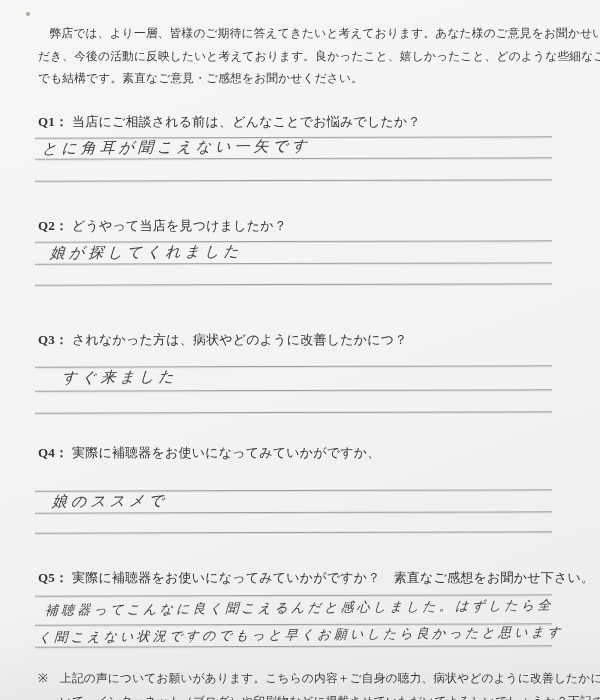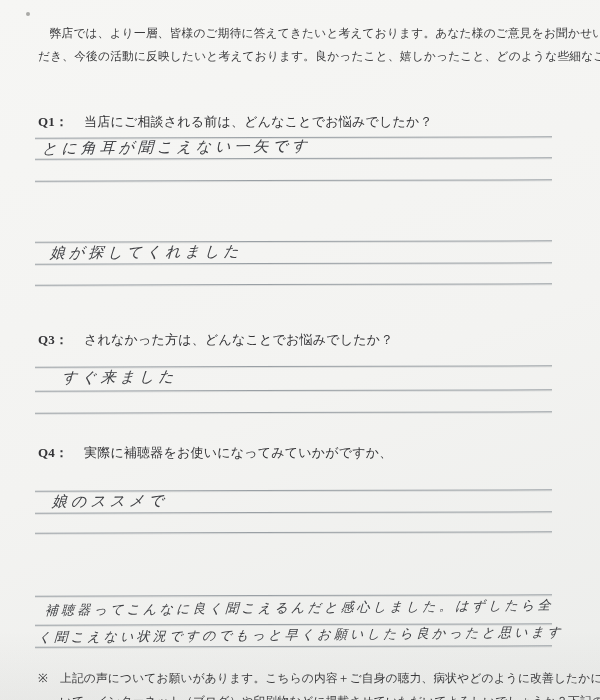--- a/index.html
+++ b/index.html
@@ -23,21 +23,21 @@
   .intro {
     position: absolute; left: 38px; top: 23px; width: 556px;
     font-size: 11.7px; line-height: 22.5px; color: #3a3a3c; letter-spacing: 0.2px;
   }
   .intro .ln { white-space: nowrap; }
   .intro .ln.indent { text-indent: 1em; }
 
   .q { position: absolute; left: 38px; color: #333336; font-size: 13px;
        line-height: 22px; letter-spacing: 0.2px; text-align: right; }
   .q .q-label { position: absolute; left: 0; top: 0; font-weight: bold; }
-  .q .q-body { margin-left: 46px; }
+  .q .q-body { margin-left: 34px; }
   .q .ln { white-space: nowrap; }
 
   .rule { position: absolute; left: 35px; width: 517px; height: 1px;
     background: #9aa0a5; box-shadow: 0 1px 0 rgba(60,65,70,0.12);
     transform: rotate(-0.15deg); }
 
   .hw {
     position: absolute; white-space: nowrap;
     font-family: "DejaVu Sans", sans-serif; font-style: italic;
     color: #3f4044; font-size: 15px; letter-spacing: 4px;
@@ -53,60 +53,73 @@
 </style>
 </head>
 <body>
 
 <div class="paper">
   <div class="speck"></div>
 
   <div class="intro">
     <div class="ln indent">弊店では、より一層、皆様のご期待に答えてきたいと考えております。あなた様のご意見をお聞かせいた</div>
     <div class="ln">だき、今後の活動に反映したいと考えております。良かったこと、嬉しかったこと、どのような些細なこと</div>
+    <div class="ln">でも結構です。素直なご意見・ご感想をお聞かせください。</div>
   </div>
 
   <div class="q" style="top:111px">
     <span class="q-label">Q1：</span>
     <div class="q-body">
       <div class="ln">当店にご相談される前は、どんなことでお悩みでしたか？</div>
     </div>
   </div>
   <div class="rule" style="top:137px"></div>
   <div class="rule" style="top:158px"></div>
   <div class="rule" style="top:180px"></div>
   <div class="hw" style="left:42px; top:138px">とに角耳が聞こえない一矢です</div>
 
+  <div class="q" style="top:215px">
+    <span class="q-label">Q2：</span>
+    <div class="q-body">
+      <div class="ln">どうやって当店を見つけましたか？</div>
+    </div>
+  </div>
   <div class="rule" style="top:241px"></div>
   <div class="rule" style="top:263px"></div>
   <div class="rule" style="top:284px"></div>
   <div class="hw" style="left:50px; top:243px">娘が探してくれました</div>
 
   <div class="q" style="top:329px">
     <span class="q-label">Q3：</span>
     <div class="q-body">
-      <div class="ln">されなかった方は、どんなことでお悩みでしたか？</div>
+      <div class="ln">されなかった方は、病状やどのように改善したかにつ？</div>
     </div>
   </div>
   <div class="rule" style="top:366px"></div>
   <div class="rule" style="top:390px"></div>
   <div class="rule" style="top:412px"></div>
   <div class="hw" style="left:62px; top:368px">すぐ来ました</div>
 
   <div class="q" style="top:442px">
     <span class="q-label">Q4：</span>
     <div class="q-body">
       <div class="ln">実際に補聴器をお使いになってみていかがですか、</div>
     </div>
   </div>
   <div class="rule" style="top:490px"></div>
   <div class="rule" style="top:512px"></div>
   <div class="rule" style="top:532px"></div>
   <div class="hw" style="left:52px; top:492px">娘のススメで</div>
 
+  <div class="q" style="top:567px">
+    <span class="q-label">Q5：</span>
+    <div class="q-body">
+      <div class="ln">実際に補聴器をお使いになってみていかがですか？　素直なご感想をお聞かせ下さい。</div>
+    </div>
+  </div>
   <div class="rule" style="top:595px"></div>
   <div class="rule" style="top:624px"></div>
   <div class="rule" style="top:646px"></div>
   <div class="hw small" style="left:45px; top:599px">補聴器ってこんなに良く聞こえるんだと感心しました。はずしたら全</div>
   <div class="hw small" style="left:38px; top:626px">く聞こえない状況ですのでもっと早くお願いしたら良かったと思います</div>
 
   <div class="footnote">
     <span class="marker">※</span>
     <div class="fn-body">
       <div class="ln">上記の声についてお願いがあります。こちらの内容＋ご自身の聴力、病状やどのように改善したかにつ</div>

